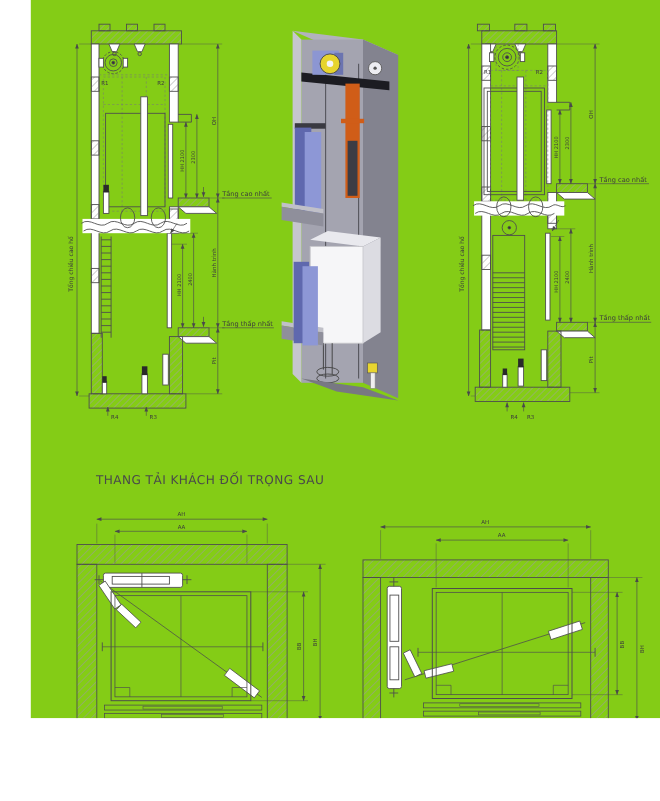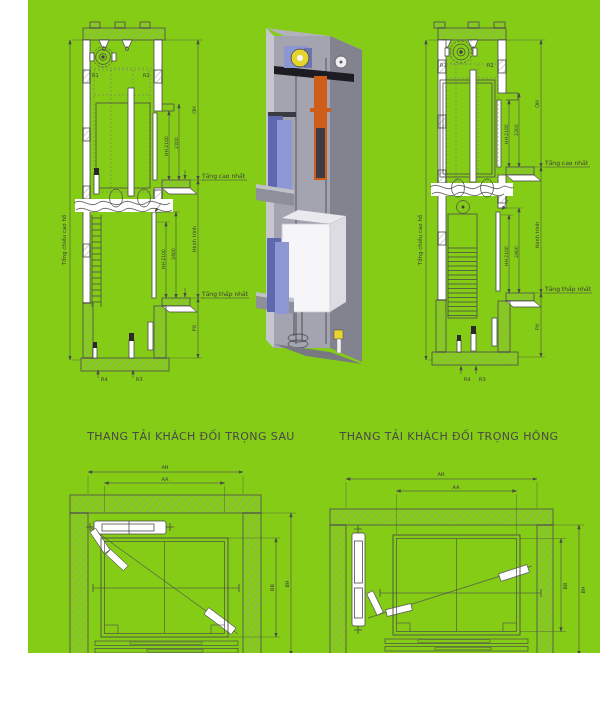--- a/index.html
+++ b/index.html
@@ -310,21 +310,20 @@
   <text x="511" y="235" font-size="5" text-anchor="middle" transform="rotate(-90 511 235)">Hành trình</text>
   <text x="479.5" y="256" font-size="4.6" text-anchor="middle" transform="rotate(-90 479.5 256)">HH 2100</text>
   <text x="489.5" y="252" font-size="4.6" text-anchor="middle" transform="rotate(-90 489.5 252)">2400</text>
   <text x="517" y="291" font-size="6">Tầng thấp nhất</text>
   <text x="511" y="327" font-size="5" text-anchor="middle" transform="rotate(-90 511 327)">Pit</text>
   <text x="436" y="381" font-size="5">R4</text>
   <text x="451" y="381" font-size="5">R3</text>
 </svg>
 
 <div class="title" style="left:30px;top:430px;width:266px">THANG TẢI KHÁCH ĐỐI TRỌNG SAU</div>
-<div class="title" style="left:280px;top:430px;width:282px">THANG TẢI KHÁCH ĐỐI TRỌNG HÔNG</div>
 
 <svg class="abs" style="left:36px;top:452px" width="254" height="262" viewBox="36 452 254 262">
   <defs>
     <pattern id="hatPL" patternUnits="userSpaceOnUse" width="5" height="5" patternTransform="rotate(45)">
       <line x1="0" y1="0" x2="0" y2="5" stroke="#9a9a9a" stroke-width="1"></line>
     </pattern>
     <marker id="arrPL" viewBox="0 0 8 8" refX="7.5" refY="4" markerWidth="8" markerHeight="8" orient="auto-start-reverse">
       <path d="M0.5,1.2 L8,4 L0.5,6.8 z" fill="#4a4a4a"></path>
     </marker>
   </defs>

